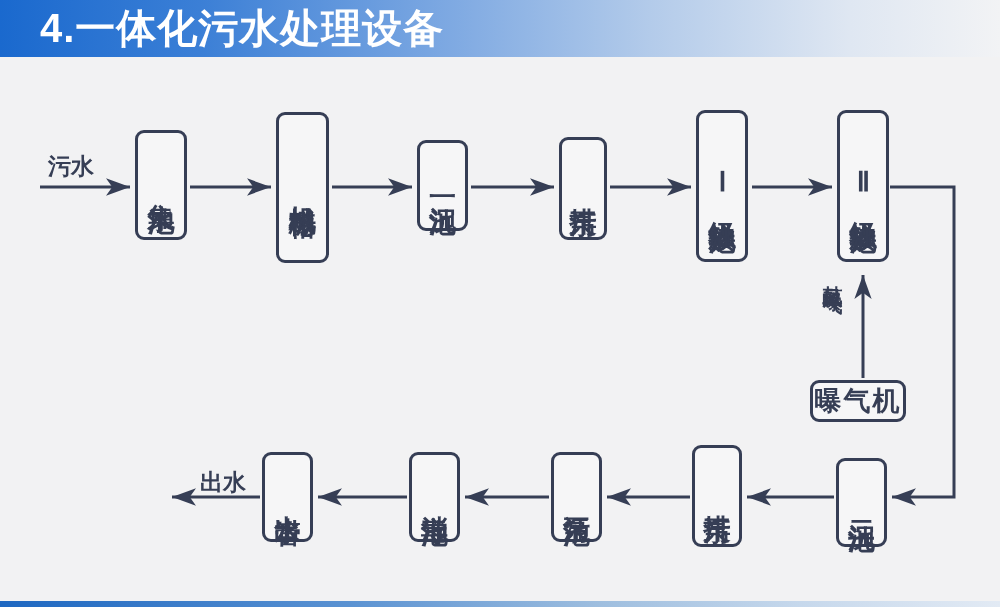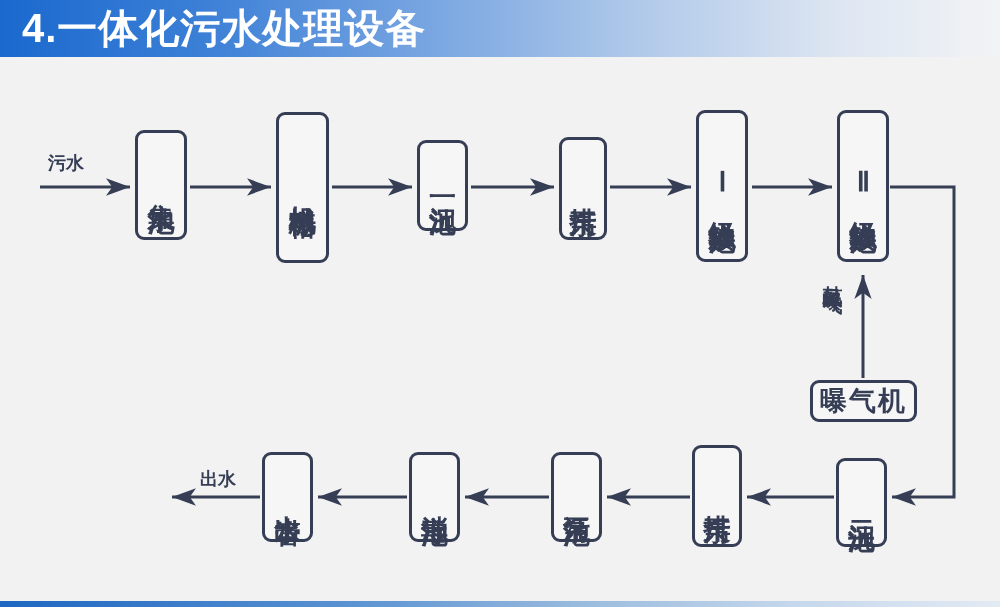--- a/index.html
+++ b/index.html
@@ -18,21 +18,21 @@
     left: 0; top: 0;
     width: 1000px; height: 57px;
     background: linear-gradient(90deg, #1a69ce 0%, #3b7fd6 20%, #7ea9e2 45%, #b3cbea 65%, #dfe7f2 85%, #f2f3f5 100%);
     display: flex;
     align-items: center;
   }
   .title-text {
     color: #ffffff;
     font-size: 40px;
     font-weight: bold;
-    padding-left: 22px;
+    padding-left: 40px;
     letter-spacing: 1px;
     white-space: nowrap;
   }
 
   .footer-bar {
     position: absolute;
     left: 0; bottom: 0;
     width: 1000px; height: 6px;
     background: linear-gradient(90deg, #1d67c1 0%, #5a92d2 35%, #9ebedf 60%, #c6d8ec 80%, #e2eaf4 100%);
   }
@@ -56,21 +56,21 @@
     text-orientation: upright;
     letter-spacing: 2px;
   }
   .hbox {
     letter-spacing: 2px;
   }
 
   .flow-label {
     position: absolute;
     color: #363e55;
-    font-size: 18px;
+    font-size: 23px;
     font-weight: bold;
     white-space: nowrap;
   }
   .flow-label.vertical {
     writing-mode: vertical-rl;
     text-orientation: upright;
     letter-spacing: 3px;
     font-size: 20px;
   }
 
@@ -86,21 +86,21 @@
   #box-mechanical-screen      { left: 276px; top: 112px; width: 53px;  height: 151px; }
   #box-primary-sedimentation  { left: 417px; top: 140px; width: 51px;  height: 91px;  }
   #box-sewage-pump-top        { left: 559px; top: 137px; width: 48px;  height: 103px; }
   #box-level1-contact-tank    { left: 696px; top: 110px; width: 52px;  height: 152px; }
   #box-level2-contact-tank    { left: 837px; top: 110px; width: 52px;  height: 152px; }
   #box-secondary-sedimentation{ left: 836px; top: 458px; width: 51px;  height: 89px;  }
   #box-sewage-pump-bottom     { left: 692px; top: 445px; width: 50px;  height: 102px; }
   #box-sludge-pump-tank       { left: 551px; top: 452px; width: 51px;  height: 90px;  }
   #box-disinfection-tank      { left: 409px; top: 452px; width: 51px;  height: 90px;  }
   #box-outlet-pipe            { left: 262px; top: 452px; width: 51px;  height: 90px;  }
-  #box-aerator                { left: 810px; top: 380px; width: 107px; height: 42px;  }
+  #box-aerator                { left: 810px; top: 380px; width: 96px; height: 42px;  }
 
   #label-inflow   { left: 48px;  top: 151px; }
   #label-outflow  { left: 200px; top: 467px; font-family: Liberation Mono, monospace; }
   #label-aeration { left: 820px; top: 270px; height: 100px; }
 </style>
 </head>
 <body>
 
 <div class="slide">
 

